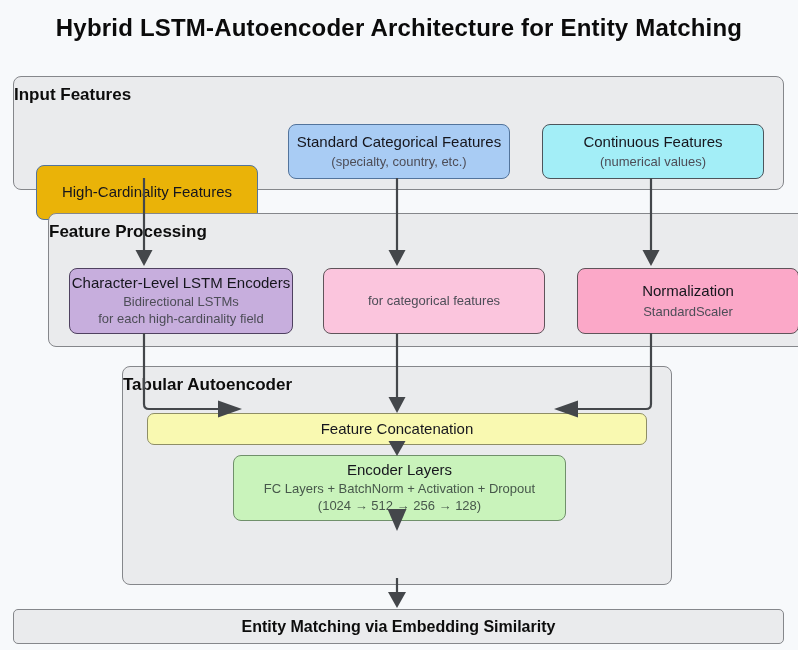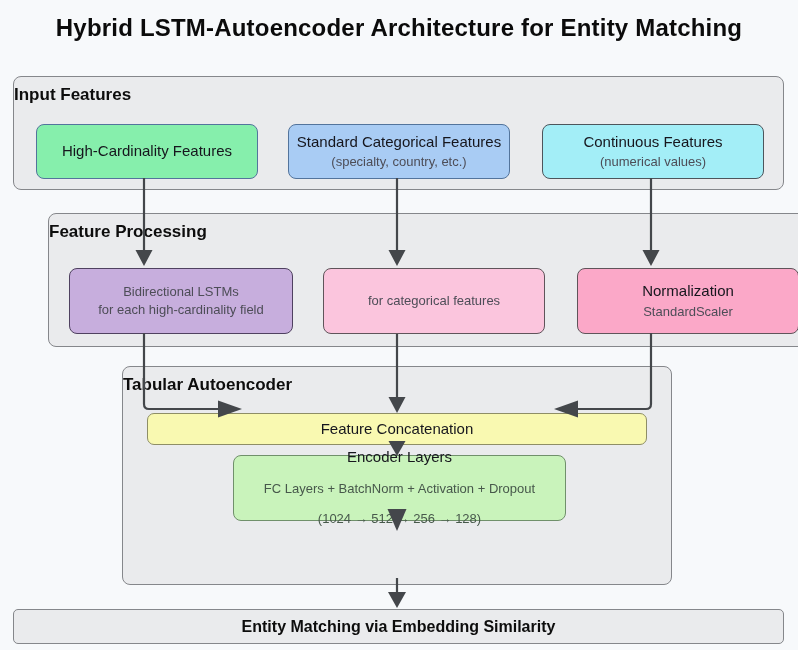--- a/index.html
+++ b/index.html
@@ -25,31 +25,31 @@
   }
   .node{
     position:absolute;border-radius:8px;display:flex;flex-direction:column;
     align-items:center;justify-content:center;gap:3px;text-align:center;
     line-height:1.25;
   }
   .node .lbl{font-size:15px;color:#16161d;white-space:nowrap;}
   .node .sub{font-size:13px;color:#4d4d57;white-space:nowrap;}
   
   .in-box{top:47px;height:53px;}
-  #hc-box{left:22px;width:220px;background:#86efac;border:1.5px solid #53749c;}
+  #hc-box{left:22px;width:220px;background:#eab308;border:1.5px solid #53749c;margin-top:41px;}
   #cat-box{left:274px;width:220px;background:#a9ccf4;border:1.5px solid #53749c;}
   #cont-box{left:528px;width:220px;background:#a3eef7;border:1.5px solid #4d555c;}
   
   .proc-box{top:54px;height:64px;}
   #lstm-box{left:20px;width:222px;background:#c7aedd;border:1.5px solid #4f4160;gap:1px;}
   #emb-box{left:274px;width:220px;background:#fbc5dd;border:1.5px solid #5f545a;}
   #norm-box{left:528px;width:220px;background:#fba8c8;border:1.5px solid #5f545a;}
   
   #concat-box{left:24px;top:46px;width:498px;height:30px;background:#f9f9b1;border:1.3px solid #8e8e66;border-radius:7px;}
-  #encoder-box{left:110px;top:88px;width:331px;height:64px;background:#c9f3bb;border:1.4px solid #70906b;gap:14px;}
+  #encoder-box{left:110px;top:88px;width:331px;height:64px;background:#c9f3bb;border:1.4px solid #70906b;gap:1px;}
   #encoder-box .sub{color:#47584b;}
   #embedding-box{left:192px;top:165px;width:166px;height:45px;background:#a8efd4;border:1.7px dashed #4a6663;}
   #embedding-box .lbl{font-weight:bold;font-size:17px;}
   
   #output-bar{
     position:absolute;left:13px;top:609px;width:769px;height:33px;
     background:#eaebed;border:1.4px solid #85878b;border-radius:5px;
     display:flex;align-items:center;justify-content:center;
   }
   #output-bar .lbl{font-size:16px;font-weight:bold;color:#0d0d0d;}
@@ -74,20 +74,21 @@
   </div>
   <div class="node in-box" id="cat-box">
     <span class="lbl">Standard Categorical Features</span>
     <span class="sub">(specialty, country, etc.)</span>
   </div>
 </div>
 
 <div class="container" id="processing-section">
   <div class="section-title">Feature Processing</div>
   <div class="node proc-box" id="lstm-box">
+    <span class="lbl">Character-Level LSTM Encoders</span>
     <span class="sub">Bidirectional LSTMs</span>
     <span class="sub">for each high-cardinality field</span>
   </div>
   <div class="node proc-box" id="emb-box">
     <span class="sub">for categorical features</span>
   </div>
   <div class="node proc-box" id="norm-box">
     <span class="lbl">Normalization</span>
     <span class="sub">StandardScaler</span>
   </div>

